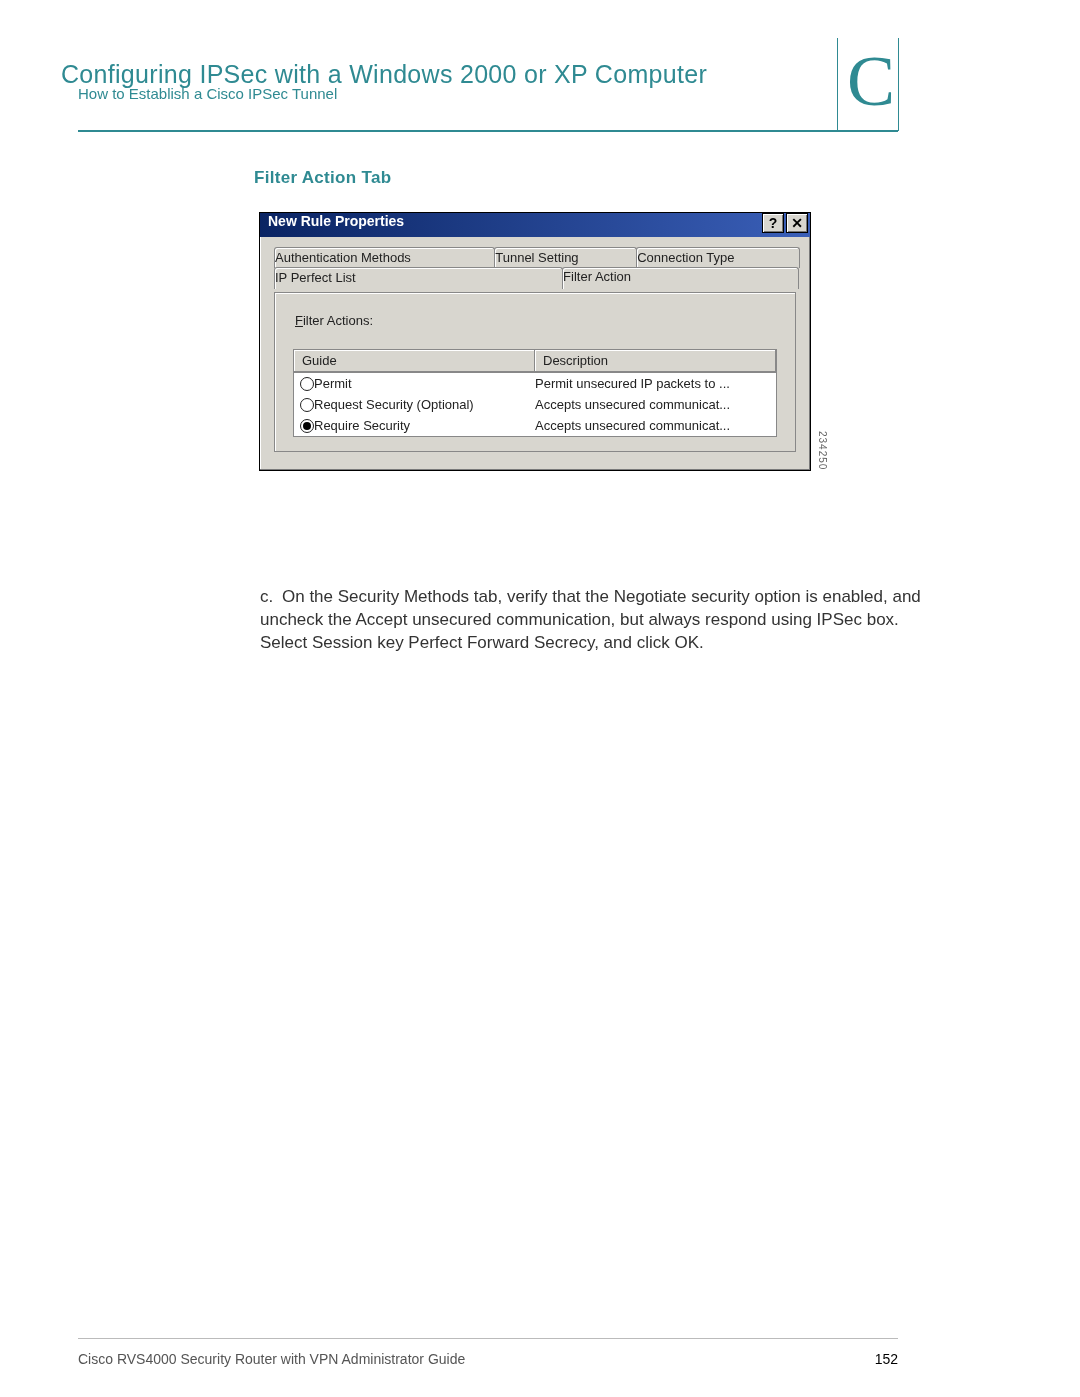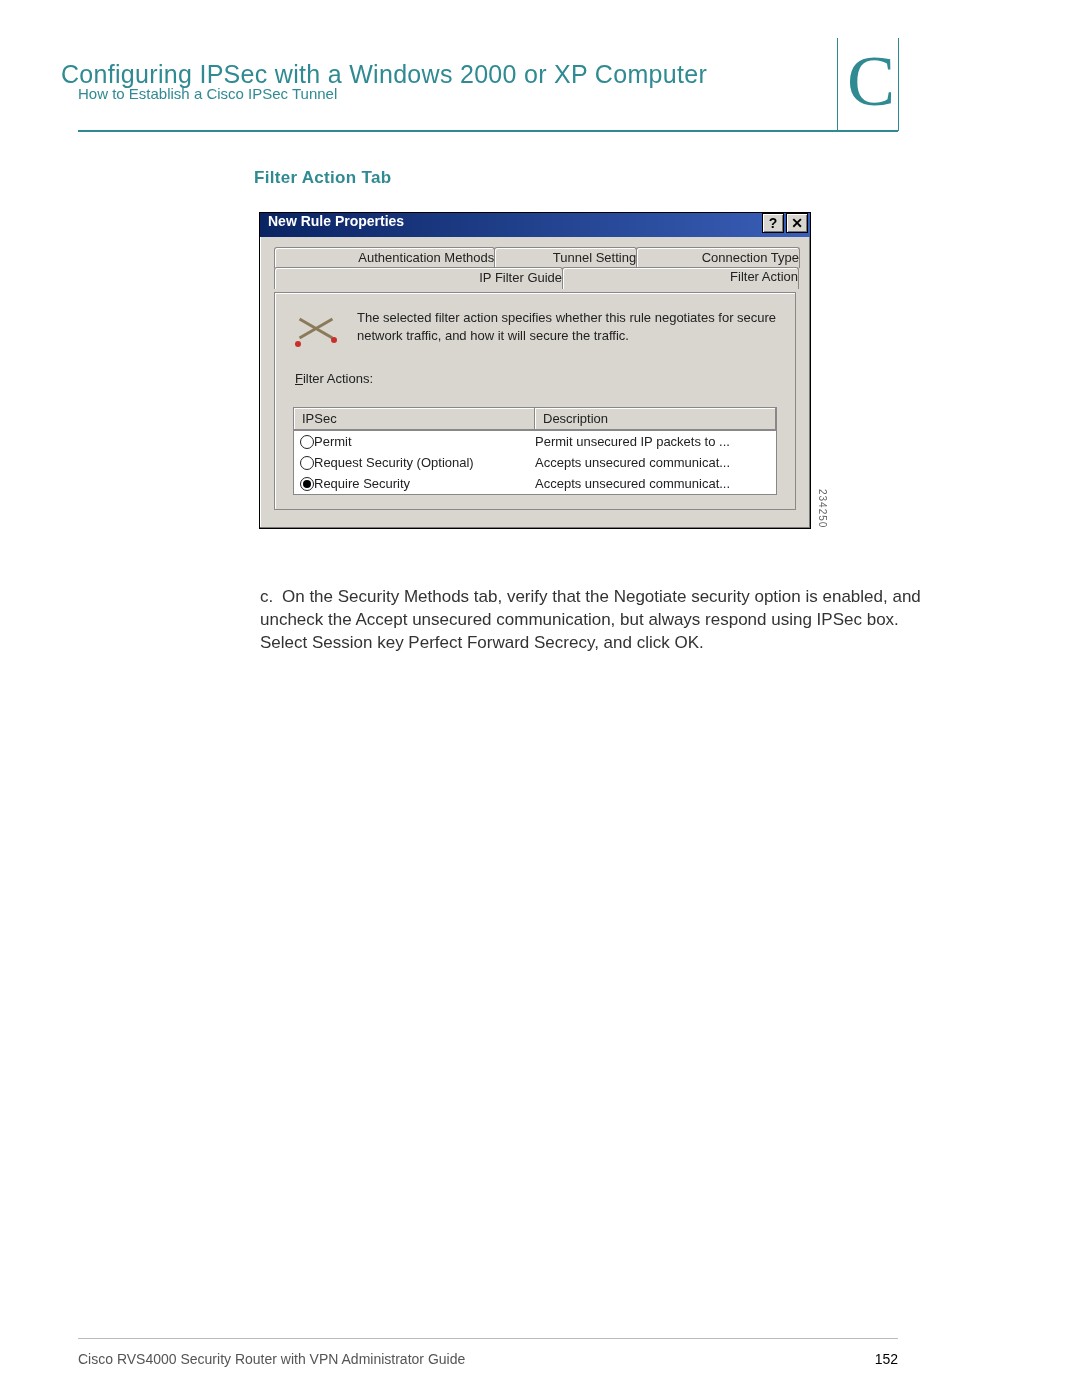--- a/index.html
+++ b/index.html
@@ -15,21 +15,21 @@
   .dlg{position:absolute;left:259px;top:212px;width:550px;background:#d8d6cf;border:1px solid #000;box-shadow:inset -1px -1px 0 #7a7a7a,inset 1px 1px 0 #fff}
   .dlg-side-label{position:absolute;right:-18px;bottom:0;font-size:10px;color:#666;writing-mode:vertical-rl;letter-spacing:1px}
   .dlg-titlebar{display:flex;align-items:flex-start;background:linear-gradient(90deg,#0a2463,#3a5fb8);color:#fff;height:24px;padding:0 2px 0 8px;font-weight:700;font-size:14px}
   .dlg-titlebar .spacer{flex:1}
   .winbtn{width:20px;height:18px;background:#d8d6cf;border:1px solid #000;box-shadow:inset 1px 1px 0 #fff,inset -1px -1px 0 #777;margin-left:2px;display:flex;align-items:center;justify-content:center;font-family:Arial;color:#000;font-weight:700;font-size:14px;line-height:1}
   .dlg-body{padding:10px 14px 18px}
   .tabs{position:relative;height:46px}
   .tabrow{position:absolute;left:0;right:0;display:flex}
   .tabrow.back{top:0}
   .tabrow.front{top:20px}
-  .tab{background:#d8d6cf;border:1px solid #888;border-bottom:none;box-shadow:inset 1px 1px 0 #fff;padding:2px 0 3px;font-size:13px;color:#222;text-align:right;margin-right:-1px;border-radius:3px 3px 0 0}
+  .tab{background:#d8d6cf;border:1px solid #888;border-bottom:none;box-shadow:inset 1px 1px 0 #fff;padding:2px 0 3px;font-size:13px;color:#222;text-align:left;margin-right:-1px;border-radius:3px 3px 0 0}
   .tab.active{background:#d8d6cf;position:relative;z-index:3;padding-top:1px;padding-bottom:5px}
   .tabw-auth{flex:0 0 42%}
   .tabw-tun{flex:0 0 27%}
   .tabw-conn{flex:0 0 31%}
   .tabw-ip{flex:0 0 55%}
   .tabw-fa{flex:0 0 45%}
   .tabpane{border:1px solid #888;box-shadow:inset 1px 1px 0 #fff;background:#d8d6cf;margin-top:-1px;padding:16px 18px 14px}
   .desc-row{display:flex;align-items:flex-start;gap:18px;margin-bottom:22px}
   .icon-x{width:46px;height:40px;position:relative;flex:none}
   .icon-x::before,.icon-x::after{content:"";position:absolute;left:4px;right:4px;top:18px;height:3px;background:#8a7a5a}
@@ -83,36 +83,29 @@
       <span class="winbtn">✕</span>
     </div>
     <div class="dlg-body">
       <div class="tabs">
         <div class="tabrow back">
           <div class="tab tabw-auth">Authentication Methods</div>
           <div class="tab tabw-tun">Tunnel Setting</div>
           <div class="tab tabw-conn">Connection Type</div>
         </div>
         <div class="tabrow front">
-          <div class="tab tabw-ip">IP Filter Guide</div>
+          <div class="tab tabw-ip">IP Perfect List</div>
           <div class="tab tabw-fa active">Filter Action</div>
         </div>
       </div>
       <div class="tabpane">
-        <div class="desc-row">
-          <div class="icon-x">
-              <span class="dot a"></span>
-              <span class="dot b"></span>
-            </div>
-          <div class="desc-text">The selected filter action specifies whether this rule negotiates for secure network traffic, and how it will secure the traffic.</div>
-        </div>
         <div class="fa-label"><span class="u">F</span><span>ilter Actions:</span></div>
         <div class="listview">
           <div class="lv-head">
-            <div class="lv-hcell first">IPSec</div>
+            <div class="lv-hcell first">Guide</div>
             <div class="lv-hcell">Description</div>
           </div>
           <div class="lv-body">
             <div class="lv-row">
               <div class="lv-cell name">
                   <span class="radio"></span>
                   <span>Permit</span>
                 </div>
               <div class="lv-cell">Permit unsecured IP packets to ...</div>
             </div>

